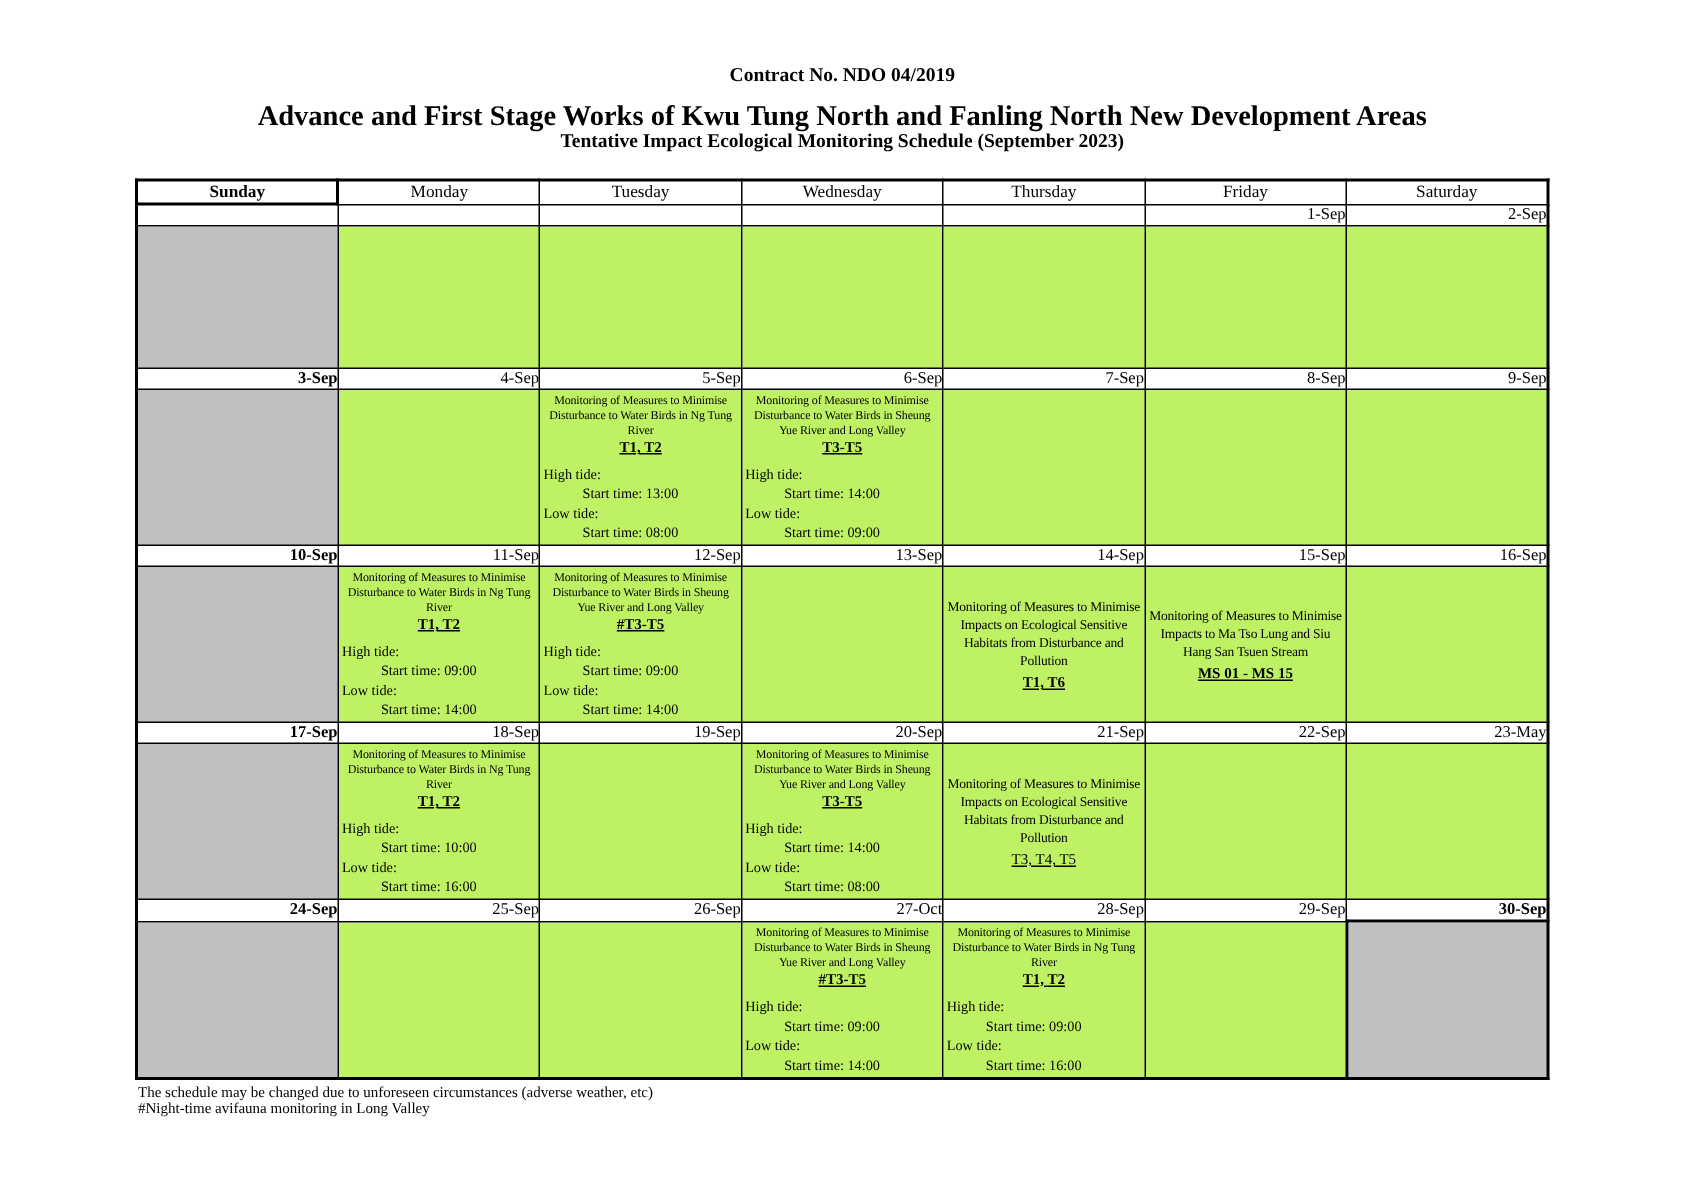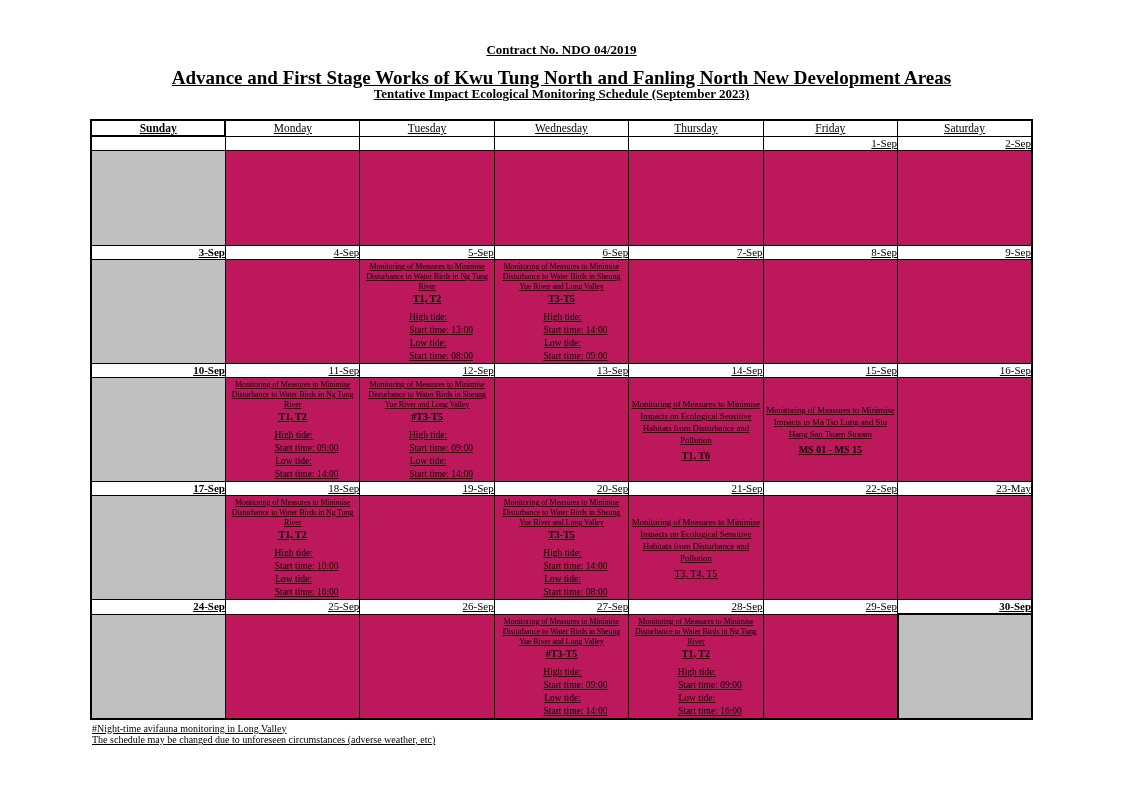--- a/index.html
+++ b/index.html
@@ -3,21 +3,21 @@
 <meta charset="utf-8">
 <style>
   html, body {
     margin: 0; padding: 0;
     width: 1123px; height: 794px;
     background: #ffffff;
     color: #000000;
     font-family: "Liberation Serif", serif;
     overflow: hidden;
   }
-  .page { position: relative; width: 1123px; height: 794px; text-decoration: underline; }
+  .page { position: relative; width: 1123px; height: 794px; }
 
   .titles { padding-top: 42px; text-align: center; }
   .title-line1 { font-size: 13px; font-weight: bold; margin-bottom: 12px; }
   .title-line2 { font-size: 19px; font-weight: bold; line-height: 16px; }
   .title-line3 { font-size: 13px; font-weight: bold; line-height: 16px; }
 
   table.calendar {
     border-collapse: collapse;
     table-layout: fixed;
     width: 943px;
@@ -42,21 +42,21 @@
   .date-cell {
     height: 13px;
     line-height: 13px;
     font-size: 11px;
     text-align: right;
     padding-right: 3px;
     white-space: nowrap;
   }
   .date-cell.bold { font-weight: bold; }
 
-  .content-cell { height: 94px; background: #be185d; }
+  .content-cell { height: 94px; background: #bef264; }
   .content-cell.shaded { background: #c0c0c0; }
   .content-cell.thick { border: 2px solid #000; }
   .content-cell.vmid { vertical-align: middle; }
 
   .ev-title {
     font-size: 8px;
     line-height: 10px;
     text-align: center;
     padding: 2px 2px 0 2px;
     letter-spacing: -0.1px;
@@ -70,21 +70,21 @@
   .ev-label {
     font-size: 10px;
     font-weight: bold;
     text-decoration: underline;
     text-align: center;
     margin-top: 1px;
   }
   .ev-label.large { margin-top: 4px; }
   .ev-label.regular { font-weight: normal; }
 
-  .tides { margin-top: 7px; font-size: 9.5px; line-height: 13px; text-align: center; }
+  .tides { margin-top: 7px; font-size: 9.5px; line-height: 13px; }
   .tide-label { padding-left: 2px; }
   .tide-time { padding-left: 28px; }
 
   .notes { margin: 3px 0 0 92px; font-size: 10px; line-height: 11.5px; }
 </style>
 </head>
 <body>
 
 <div class="page">
 
@@ -239,21 +239,21 @@
             <div class="ev-title large">Monitoring of Measures to Minimise Impacts on Ecological Sensitive Habitats from Disturbance and Pollution</div>
             <div class="ev-label large regular">T3, T4, T5</div>
           </td>
           <td class="content-cell"></td>
           <td class="content-cell"></td>
         </tr>
         <tr>
           <td class="date-cell bold">24-Sep</td>
           <td class="date-cell">25-Sep</td>
           <td class="date-cell">26-Sep</td>
-          <td class="date-cell">27-Sep</td>
+          <td class="date-cell">27-Oct</td>
           <td class="date-cell">28-Sep</td>
           <td class="date-cell">29-Sep</td>
           <td class="date-cell bold">30-Sep</td>
         </tr>
         <tr>
           <td class="content-cell shaded"></td>
           <td class="content-cell"></td>
           <td class="content-cell"></td>
           <td class="content-cell">
             <div class="ev-title">Monitoring of Measures to Minimise Disturbance to Water Birds in Sheung Yue River and Long Valley</div>
@@ -275,17 +275,17 @@
               <div class="tide-time">Start time: 16:00</div>
             </div>
           </td>
           <td class="content-cell"></td>
           <td class="content-cell shaded thick"></td>
         </tr>
       </tbody>
   </table>
 
   <div class="notes">
+    <div>The schedule may be changed due to unforeseen circumstances (adverse weather, etc)</div>
     <div>#Night-time avifauna monitoring in Long Valley</div>
-    <div>The schedule may be changed due to unforeseen circumstances (adverse weather, etc)</div>
   </div>
 
 </div>
 
 </body></html>

